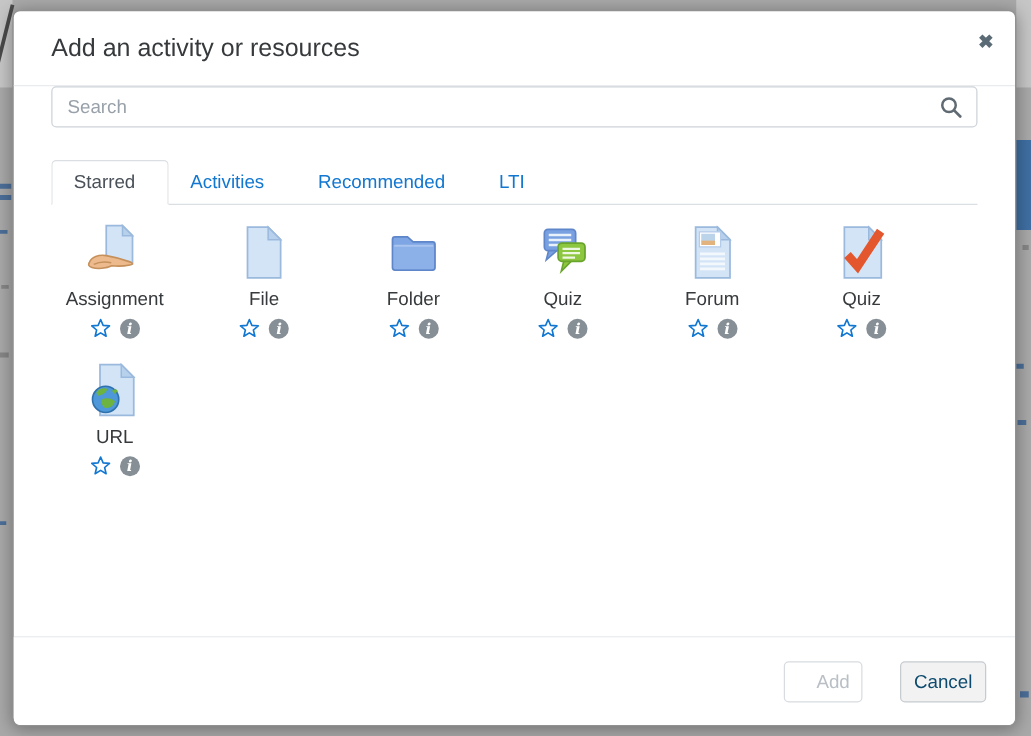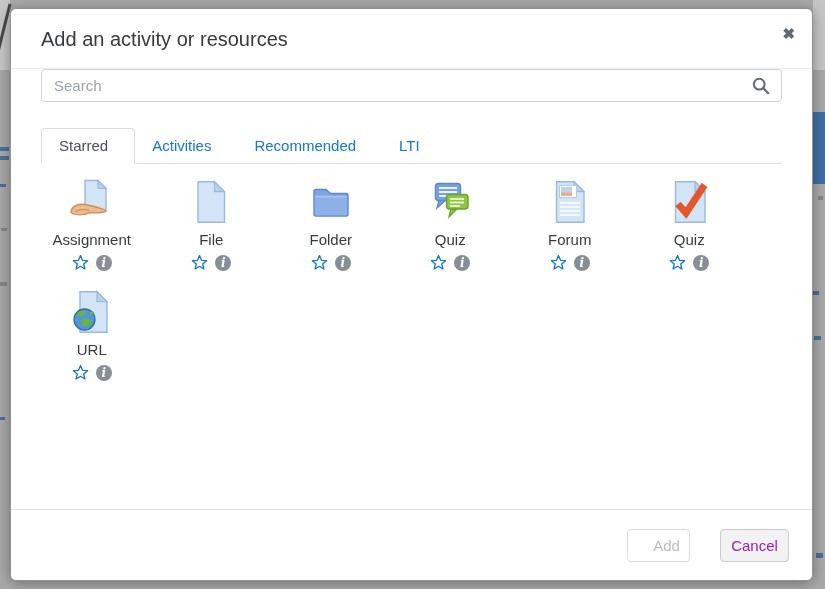--- a/index.html
+++ b/index.html
@@ -98,21 +98,21 @@
     border-radius:0 0 6px 6px; background:#fff;
   }
   .btn {
     height:33px; font-size:15px; border-radius:4px;
     font-family:"Liberation Sans", sans-serif; cursor:pointer;
   }
   .btn-add {
     width:63px; background:#fff; border:1px solid #d8dce0; color:#b9bfc5;padding-left:16px;
   }
   .btn-cancel {
-    width:69px; background:#f2f2f2; border:1px solid #c6cbd0; color:#a21caf;
+    width:69px; background:#f2f2f2; border:1px solid #c6cbd0; color:#0c4a6e;
   }
 </style>
 </head>
 <body>
 
 <div class="frag frag-topleft-light"></div>
 <div class="frag frag-logo-stroke"></div>
 <div class="frag fb" style="left:0;top:147px;width:9px;height:4px"></div>
 <div class="frag fb" style="left:0;top:156px;width:9px;height:4px"></div>
 <div class="frag fb" style="left:0;top:184px;width:6px;height:3px"></div>

